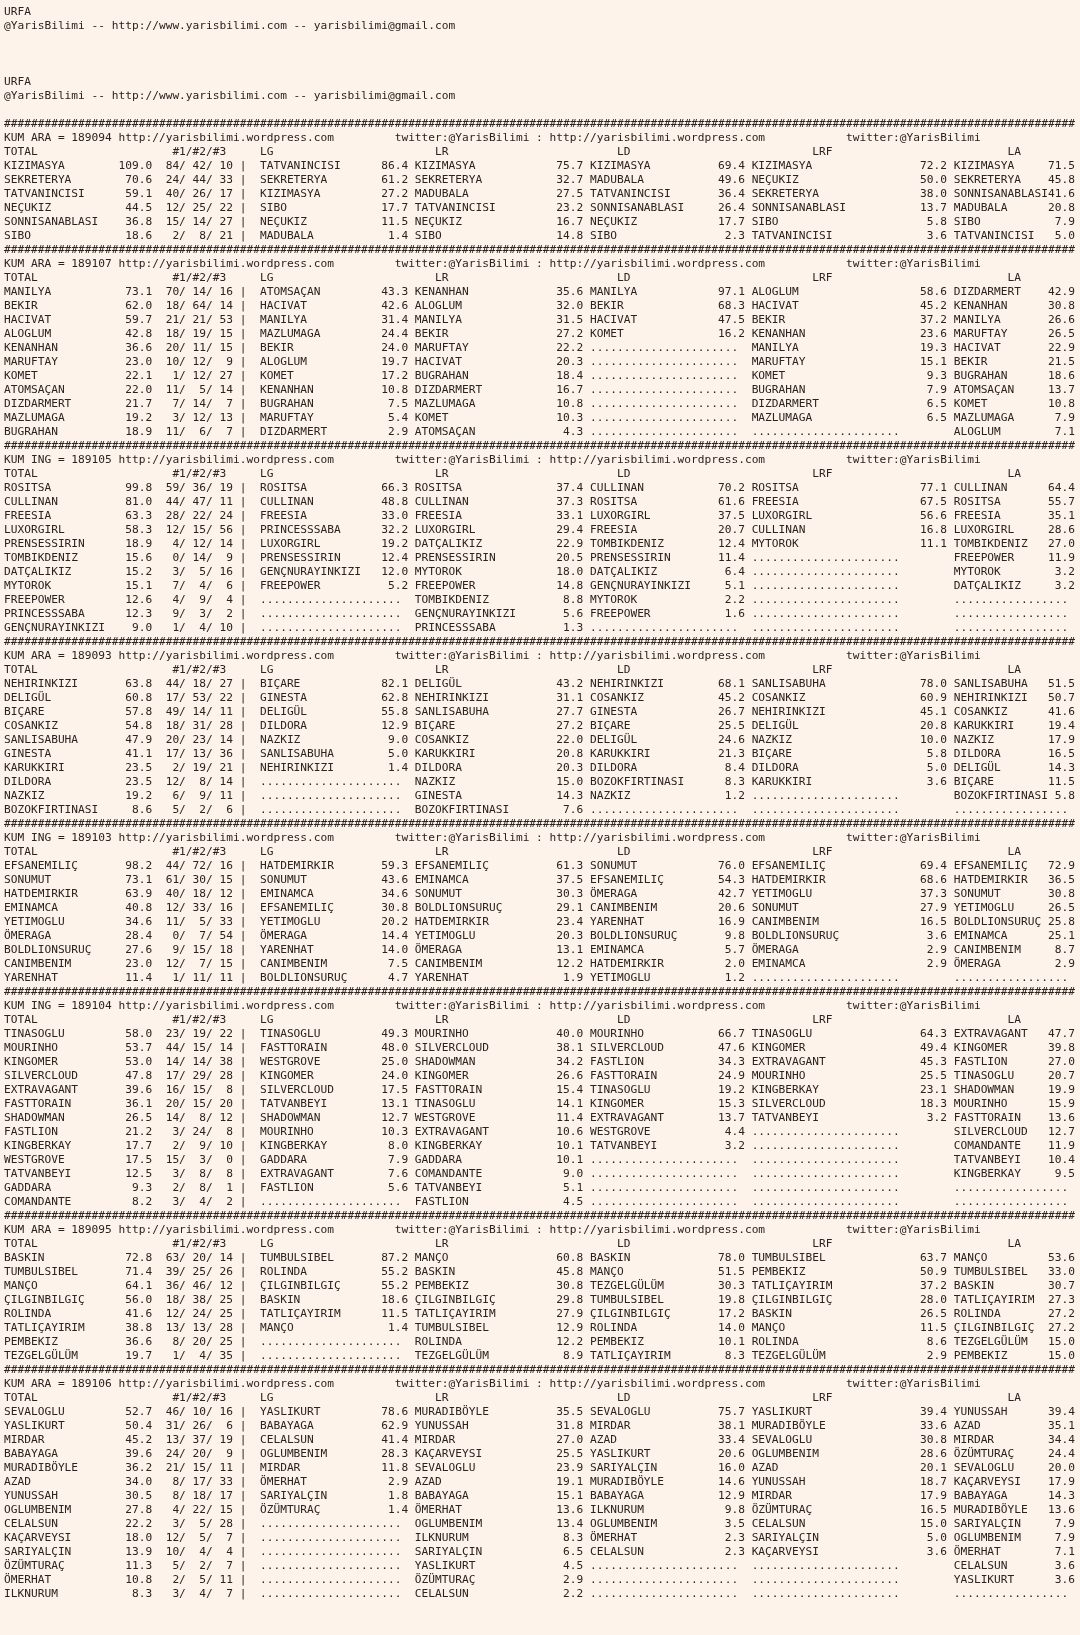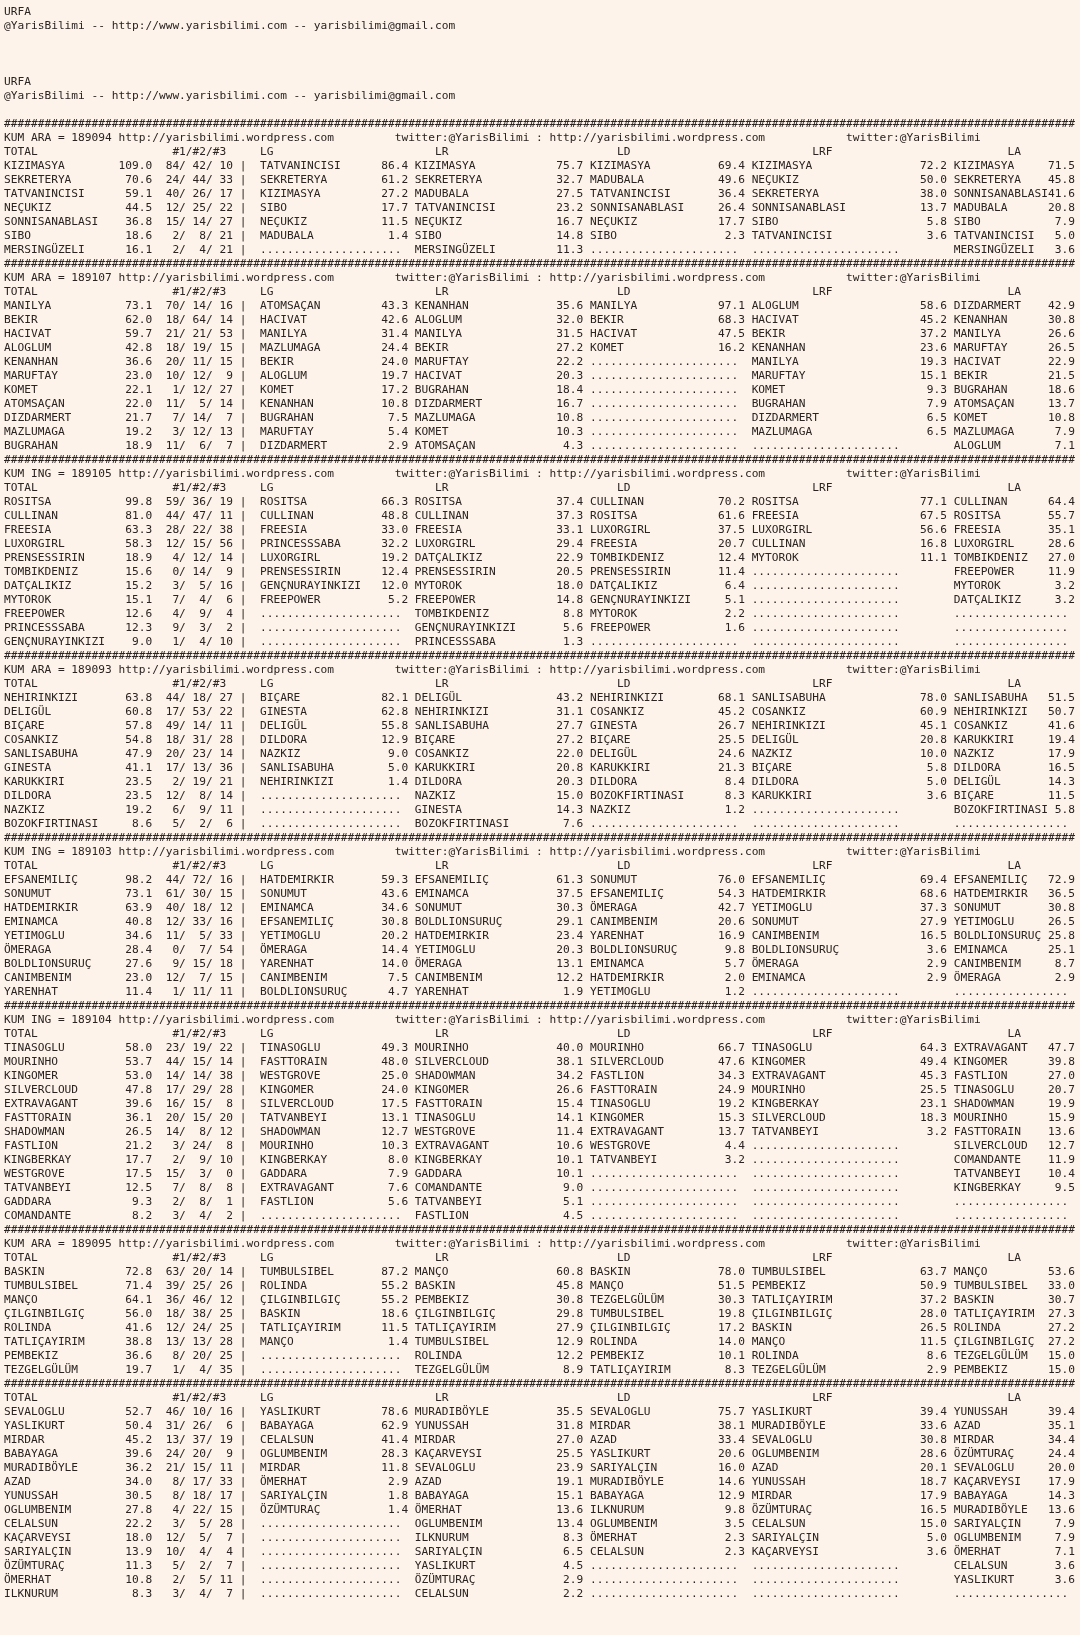--- a/index.html
+++ b/index.html
@@ -30,21 +30,20 @@
       <section>
         <div class="line">###############################################################################################################################################################</div>
         <div class="line">KUM ARA = 189094 http://yarisbilimi.wordpress.com         twitter:@YarisBilimi : http://yarisbilimi.wordpress.com            twitter:@YarisBilimi</div>
         <div class="line">TOTAL                    #1/#2/#3     LG                        LR                         LD                           LRF                          LA</div>
         <div class="line">KIZIMASYA        109.0  84/ 42/ 10 |  TATVANINCISI      86.4 KIZIMASYA            75.7 KIZIMASYA          69.4 KIZIMASYA                72.2 KIZIMASYA     71.5</div>
         <div class="line">SEKRETERYA        70.6  24/ 44/ 33 |  SEKRETERYA        61.2 SEKRETERYA           32.7 MADUBALA           49.6 NEÇUKIZ                  50.0 SEKRETERYA    45.8</div>
         <div class="line">TATVANINCISI      59.1  40/ 26/ 17 |  KIZIMASYA         27.2 MADUBALA             27.5 TATVANINCISI       36.4 SEKRETERYA               38.0 SONNISANABLASI41.6</div>
         <div class="line">NEÇUKIZ           44.5  12/ 25/ 22 |  SIBO              17.7 TATVANINCISI         23.2 SONNISANABLASI     26.4 SONNISANABLASI           13.7 MADUBALA      20.8</div>
         <div class="line">SONNISANABLASI    36.8  15/ 14/ 27 |  NEÇUKIZ           11.5 NEÇUKIZ              16.7 NEÇUKIZ            17.7 SIBO                      5.8 SIBO           7.9</div>
         <div class="line">SIBO              18.6   2/  8/ 21 |  MADUBALA           1.4 SIBO                 14.8 SIBO                2.3 TATVANINCISI              3.6 TATVANINCISI   5.0</div>
-        <div class="line">MERSINGÜZELI      16.1   2/  4/ 21 |  .....................  MERSINGÜZELI         11.3 ......................  ......................        MERSINGÜZELI   3.6</div>
       </section>
       <section>
         <div class="line">###############################################################################################################################################################</div>
         <div class="line">KUM ARA = 189107 http://yarisbilimi.wordpress.com         twitter:@YarisBilimi : http://yarisbilimi.wordpress.com            twitter:@YarisBilimi</div>
         <div class="line">TOTAL                    #1/#2/#3     LG                        LR                         LD                           LRF                          LA</div>
         <div class="line">MANILYA           73.1  70/ 14/ 16 |  ATOMSAÇAN         43.3 KENANHAN             35.6 MANILYA            97.1 ALOGLUM                  58.6 DIZDARMERT    42.9</div>
         <div class="line">BEKIR             62.0  18/ 64/ 14 |  HACIVAT           42.6 ALOGLUM              32.0 BEKIR              68.3 HACIVAT                  45.2 KENANHAN      30.8</div>
         <div class="line">HACIVAT           59.7  21/ 21/ 53 |  MANILYA           31.4 MANILYA              31.5 HACIVAT            47.5 BEKIR                    37.2 MANILYA       26.6</div>
         <div class="line">ALOGLUM           42.8  18/ 19/ 15 |  MAZLUMAGA         24.4 BEKIR                27.2 KOMET              16.2 KENANHAN                 23.6 MARUFTAY      26.5</div>
         <div class="line">KENANHAN          36.6  20/ 11/ 15 |  BEKIR             24.0 MARUFTAY             22.2 ......................  MANILYA                  19.3 HACIVAT       22.9</div>
@@ -54,21 +53,21 @@
         <div class="line">DIZDARMERT        21.7   7/ 14/  7 |  BUGRAHAN           7.5 MAZLUMAGA            10.8 ......................  DIZDARMERT                6.5 KOMET         10.8</div>
         <div class="line">MAZLUMAGA         19.2   3/ 12/ 13 |  MARUFTAY           5.4 KOMET                10.3 ......................  MAZLUMAGA                 6.5 MAZLUMAGA      7.9</div>
         <div class="line">BUGRAHAN          18.9  11/  6/  7 |  DIZDARMERT         2.9 ATOMSAÇAN             4.3 ......................  ......................        ALOGLUM        7.1</div>
       </section>
       <section>
         <div class="line">###############################################################################################################################################################</div>
         <div class="line">KUM ING = 189105 http://yarisbilimi.wordpress.com         twitter:@YarisBilimi : http://yarisbilimi.wordpress.com            twitter:@YarisBilimi</div>
         <div class="line">TOTAL                    #1/#2/#3     LG                        LR                         LD                           LRF                          LA</div>
         <div class="line">ROSITSA           99.8  59/ 36/ 19 |  ROSITSA           66.3 ROSITSA              37.4 CULLINAN           70.2 ROSITSA                  77.1 CULLINAN      64.4</div>
         <div class="line">CULLINAN          81.0  44/ 47/ 11 |  CULLINAN          48.8 CULLINAN             37.3 ROSITSA            61.6 FREESIA                  67.5 ROSITSA       55.7</div>
-        <div class="line">FREESIA           63.3  28/ 22/ 38 |  FREESIA           33.0 FREESIA              33.1 LUXORGIRL          37.5 LUXORGIRL                56.6 FREESIA       35.1</div>
+        <div class="line">FREESIA           63.3  28/ 22/ 24 |  FREESIA           33.0 FREESIA              33.1 LUXORGIRL          37.5 LUXORGIRL                56.6 FREESIA       35.1</div>
         <div class="line">LUXORGIRL         58.3  12/ 15/ 56 |  PRINCESSSABA      32.2 LUXORGIRL            29.4 FREESIA            20.7 CULLINAN                 16.8 LUXORGIRL     28.6</div>
         <div class="line">PRENSESSIRIN      18.9   4/ 12/ 14 |  LUXORGIRL         19.2 DATÇALIKIZ           22.9 TOMBIKDENIZ        12.4 MYTOROK                  11.1 TOMBIKDENIZ   27.0</div>
         <div class="line">TOMBIKDENIZ       15.6   0/ 14/  9 |  PRENSESSIRIN      12.4 PRENSESSIRIN         20.5 PRENSESSIRIN       11.4 ......................        FREEPOWER     11.9</div>
         <div class="line">DATÇALIKIZ        15.2   3/  5/ 16 |  GENÇNURAYINKIZI   12.0 MYTOROK              18.0 DATÇALIKIZ          6.4 ......................        MYTOROK        3.2</div>
         <div class="line">MYTOROK           15.1   7/  4/  6 |  FREEPOWER          5.2 FREEPOWER            14.8 GENÇNURAYINKIZI     5.1 ......................        DATÇALIKIZ     3.2</div>
         <div class="line">FREEPOWER         12.6   4/  9/  4 |  .....................  TOMBIKDENIZ           8.8 MYTOROK             2.2 ......................        .................</div>
         <div class="line">PRINCESSSABA      12.3   9/  3/  2 |  .....................  GENÇNURAYINKIZI       5.6 FREEPOWER           1.6 ......................        .................</div>
         <div class="line">GENÇNURAYINKIZI    9.0   1/  4/ 10 |  .....................  PRINCESSSABA          1.3 ......................  ......................        .................</div>
       </section>
       <section>
@@ -107,39 +106,40 @@
         <div class="line">TINASOGLU         58.0  23/ 19/ 22 |  TINASOGLU         49.3 MOURINHO             40.0 MOURINHO           66.7 TINASOGLU                64.3 EXTRAVAGANT   47.7</div>
         <div class="line">MOURINHO          53.7  44/ 15/ 14 |  FASTTORAIN        48.0 SILVERCLOUD          38.1 SILVERCLOUD        47.6 KINGOMER                 49.4 KINGOMER      39.8</div>
         <div class="line">KINGOMER          53.0  14/ 14/ 38 |  WESTGROVE         25.0 SHADOWMAN            34.2 FASTLION           34.3 EXTRAVAGANT              45.3 FASTLION      27.0</div>
         <div class="line">SILVERCLOUD       47.8  17/ 29/ 28 |  KINGOMER          24.0 KINGOMER             26.6 FASTTORAIN         24.9 MOURINHO                 25.5 TINASOGLU     20.7</div>
         <div class="line">EXTRAVAGANT       39.6  16/ 15/  8 |  SILVERCLOUD       17.5 FASTTORAIN           15.4 TINASOGLU          19.2 KINGBERKAY               23.1 SHADOWMAN     19.9</div>
         <div class="line">FASTTORAIN        36.1  20/ 15/ 20 |  TATVANBEYI        13.1 TINASOGLU            14.1 KINGOMER           15.3 SILVERCLOUD              18.3 MOURINHO      15.9</div>
         <div class="line">SHADOWMAN         26.5  14/  8/ 12 |  SHADOWMAN         12.7 WESTGROVE            11.4 EXTRAVAGANT        13.7 TATVANBEYI                3.2 FASTTORAIN    13.6</div>
         <div class="line">FASTLION          21.2   3/ 24/  8 |  MOURINHO          10.3 EXTRAVAGANT          10.6 WESTGROVE           4.4 ......................        SILVERCLOUD   12.7</div>
         <div class="line">KINGBERKAY        17.7   2/  9/ 10 |  KINGBERKAY         8.0 KINGBERKAY           10.1 TATVANBEYI          3.2 ......................        COMANDANTE    11.9</div>
         <div class="line">WESTGROVE         17.5  15/  3/  0 |  GADDARA            7.9 GADDARA              10.1 ......................  ......................        TATVANBEYI    10.4</div>
-        <div class="line">TATVANBEYI        12.5   7/  8/  8 |  EXTRAVAGANT        7.6 COMANDANTE            9.0 ......................  ......................        KINGBERKAY     9.5</div>
+        <div class="line">TATVANBEYI        12.5   3/  8/  8 |  EXTRAVAGANT        7.6 COMANDANTE            9.0 ......................  ......................        KINGBERKAY     9.5</div>
         <div class="line">GADDARA            9.3   2/  8/  1 |  FASTLION           5.6 TATVANBEYI            5.1 ......................  ......................        .................</div>
         <div class="line">COMANDANTE         8.2   3/  4/  2 |  .....................  FASTLION              4.5 ......................  ......................        .................</div>
       </section>
       <section>
         <div class="line">###############################################################################################################################################################</div>
         <div class="line">KUM ARA = 189095 http://yarisbilimi.wordpress.com         twitter:@YarisBilimi : http://yarisbilimi.wordpress.com            twitter:@YarisBilimi</div>
         <div class="line">TOTAL                    #1/#2/#3     LG                        LR                         LD                           LRF                          LA</div>
         <div class="line">BASKIN            72.8  63/ 20/ 14 |  TUMBULSIBEL       87.2 MANÇO                60.8 BASKIN             78.0 TUMBULSIBEL              63.7 MANÇO         53.6</div>
         <div class="line">TUMBULSIBEL       71.4  39/ 25/ 26 |  ROLINDA           55.2 BASKIN               45.8 MANÇO              51.5 PEMBEKIZ                 50.9 TUMBULSIBEL   33.0</div>
         <div class="line">MANÇO             64.1  36/ 46/ 12 |  ÇILGINBILGIÇ      55.2 PEMBEKIZ             30.8 TEZGELGÜLÜM        30.3 TATLIÇAYIRIM             37.2 BASKIN        30.7</div>
         <div class="line">ÇILGINBILGIÇ      56.0  18/ 38/ 25 |  BASKIN            18.6 ÇILGINBILGIÇ         29.8 TUMBULSIBEL        19.8 ÇILGINBILGIÇ             28.0 TATLIÇAYIRIM  27.3</div>
         <div class="line">ROLINDA           41.6  12/ 24/ 25 |  TATLIÇAYIRIM      11.5 TATLIÇAYIRIM         27.9 ÇILGINBILGIÇ       17.2 BASKIN                   26.5 ROLINDA       27.2</div>
         <div class="line">TATLIÇAYIRIM      38.8  13/ 13/ 28 |  MANÇO              1.4 TUMBULSIBEL          12.9 ROLINDA            14.0 MANÇO                    11.5 ÇILGINBILGIÇ  27.2</div>
         <div class="line">PEMBEKIZ          36.6   8/ 20/ 25 |  .....................  ROLINDA              12.2 PEMBEKIZ           10.1 ROLINDA                   8.6 TEZGELGÜLÜM   15.0</div>
         <div class="line">TEZGELGÜLÜM       19.7   1/  4/ 35 |  .....................  TEZGELGÜLÜM           8.9 TATLIÇAYIRIM        8.3 TEZGELGÜLÜM               2.9 PEMBEKIZ      15.0</div>
       </section>
       <section>
         <div class="line">###############################################################################################################################################################</div>
+        <div class="line">KUM ARA = 189106 http://yarisbilimi.wordpress.com         twitter:@YarisBilimi : http://yarisbilimi.wordpress.com            twitter:@YarisBilimi</div>
         <div class="line">TOTAL                    #1/#2/#3     LG                        LR                         LD                           LRF                          LA</div>
         <div class="line">SEVALOGLU         52.7  46/ 10/ 16 |  YASLIKURT         78.6 MURADIBÖYLE          35.5 SEVALOGLU          75.7 YASLIKURT                39.4 YUNUSSAH      39.4</div>
         <div class="line">YASLIKURT         50.4  31/ 26/  6 |  BABAYAGA          62.9 YUNUSSAH             31.8 MIRDAR             38.1 MURADIBÖYLE              33.6 AZAD          35.1</div>
         <div class="line">MIRDAR            45.2  13/ 37/ 19 |  CELALSUN          41.4 MIRDAR               27.0 AZAD               33.4 SEVALOGLU                30.8 MIRDAR        34.4</div>
         <div class="line">BABAYAGA          39.6  24/ 20/  9 |  OGLUMBENIM        28.3 KAÇARVEYSI           25.5 YASLIKURT          20.6 OGLUMBENIM               28.6 ÖZÜMTURAÇ     24.4</div>
         <div class="line">MURADIBÖYLE       36.2  21/ 15/ 11 |  MIRDAR            11.8 SEVALOGLU            23.9 SARIYALÇIN         16.0 AZAD                     20.1 SEVALOGLU     20.0</div>
         <div class="line">AZAD              34.0   8/ 17/ 33 |  ÖMERHAT            2.9 AZAD                 19.1 MURADIBÖYLE        14.6 YUNUSSAH                 18.7 KAÇARVEYSI    17.9</div>
         <div class="line">YUNUSSAH          30.5   8/ 18/ 17 |  SARIYALÇIN         1.8 BABAYAGA             15.1 BABAYAGA           12.9 MIRDAR                   17.9 BABAYAGA      14.3</div>
         <div class="line">OGLUMBENIM        27.8   4/ 22/ 15 |  ÖZÜMTURAÇ          1.4 ÖMERHAT              13.6 ILKNURUM            9.8 ÖZÜMTURAÇ                16.5 MURADIBÖYLE   13.6</div>
         <div class="line">CELALSUN          22.2   3/  5/ 28 |  .....................  OGLUMBENIM           13.4 OGLUMBENIM          3.5 CELALSUN                 15.0 SARIYALÇIN     7.9</div>

